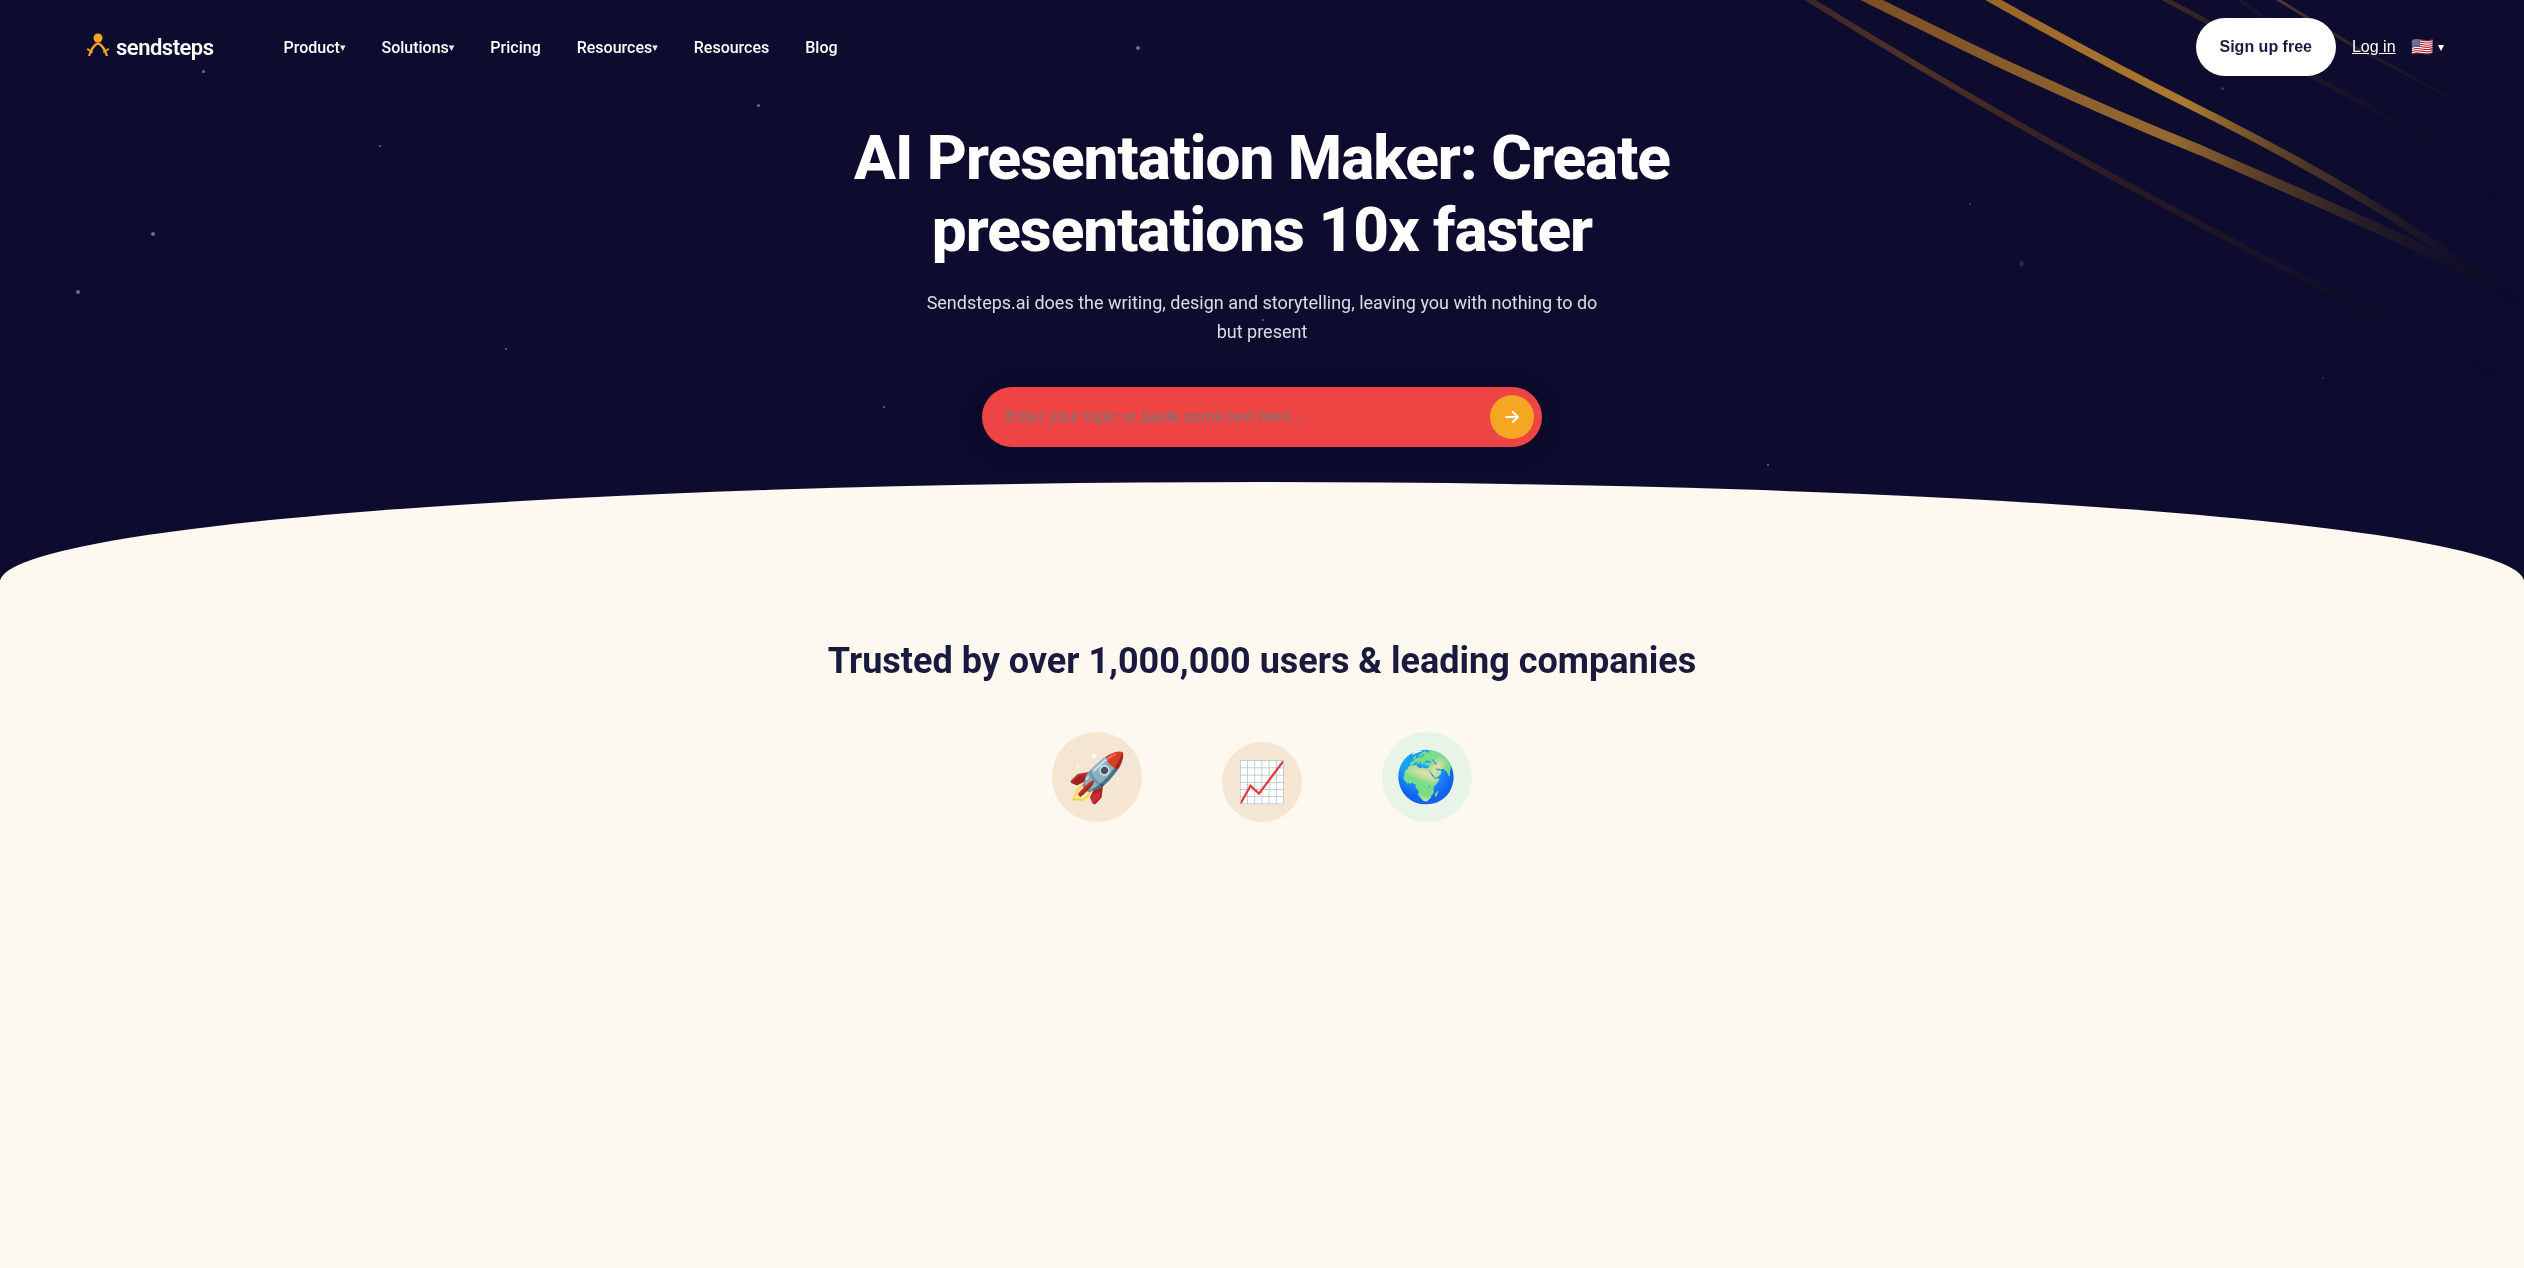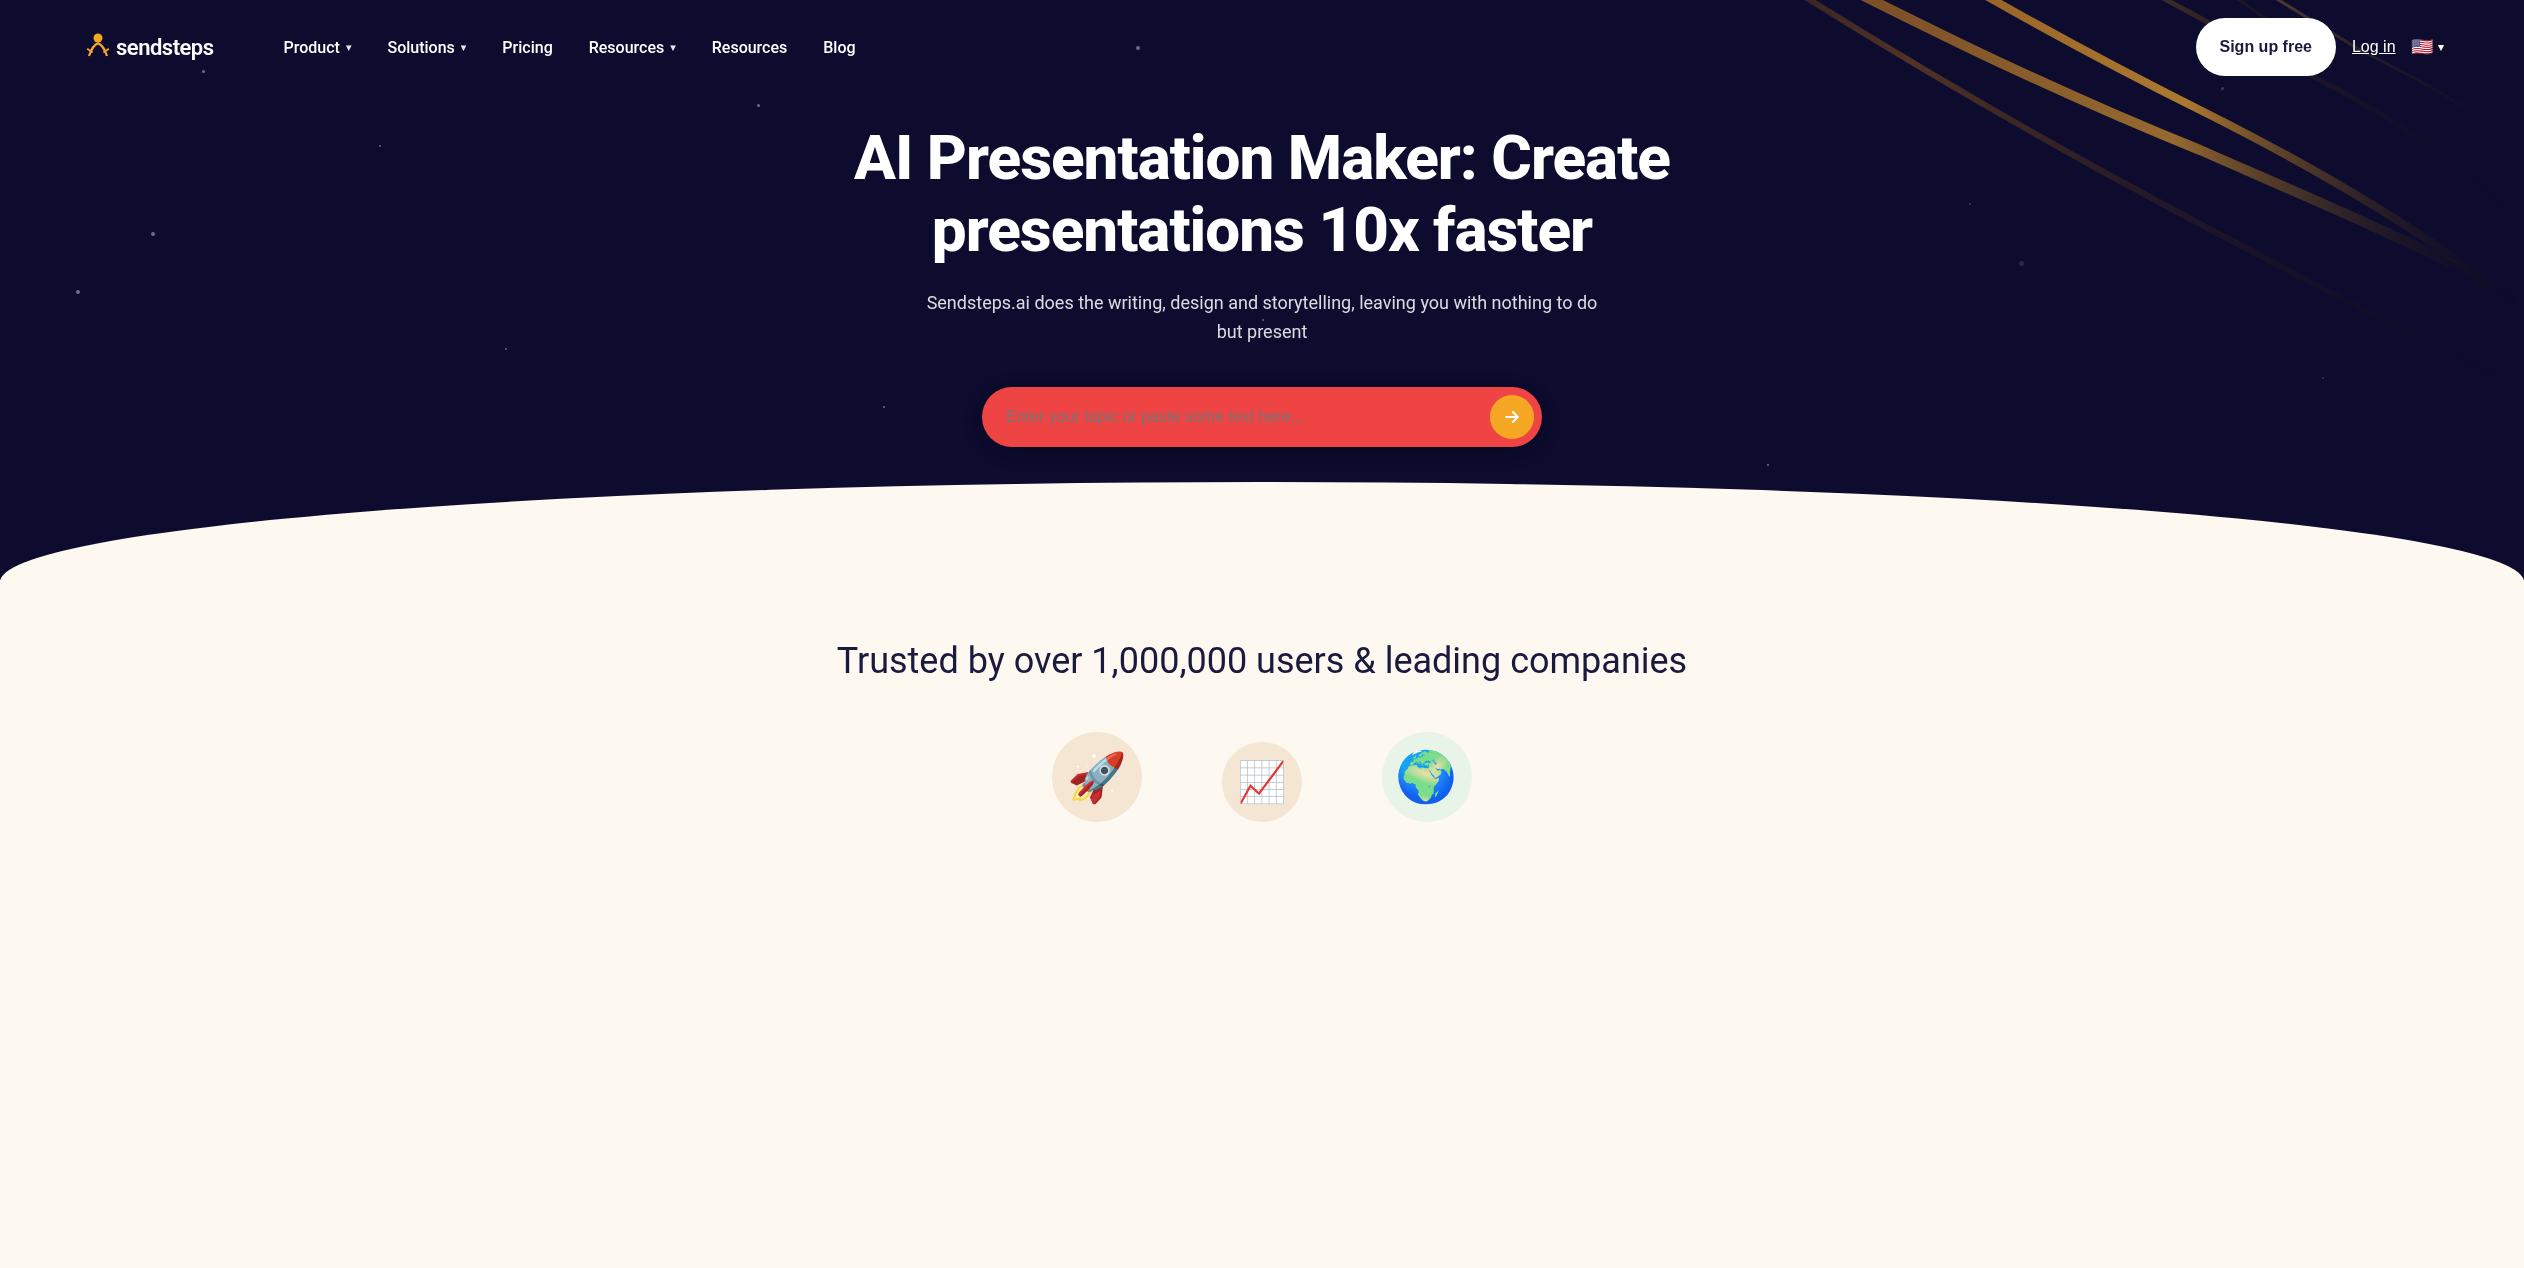--- a/index.html
+++ b/index.html
@@ -49,21 +49,20 @@
 
     .nav-link {
       color: white;
       font-size: 16px;
       font-weight: 500;
       text-decoration: none;
       padding: 8px 14px;
       border-radius: 6px;
       display: flex;
       align-items: center;
-      gap: 6px;
       cursor: pointer;
       white-space: nowrap;
     }
 
     .chevron {
       font-size: 11px;
       opacity: 0.9;
     }
 
     .nav-actions {
@@ -204,21 +203,21 @@
 
     
     .trusted-section {
       background: #fdf8f0;
       padding: 60px 80px 40px;
       text-align: center;
     }
 
     .trusted-title {
       font-size: 36px;
-      font-weight: 400;
+      font-weight: 700;
       color: #1a1a3e;
       margin-bottom: 50px;
       display: inline-block;
       position: relative;
     }
 
     .highlight-word {
       position: relative;
       display: inline-block;
     }

